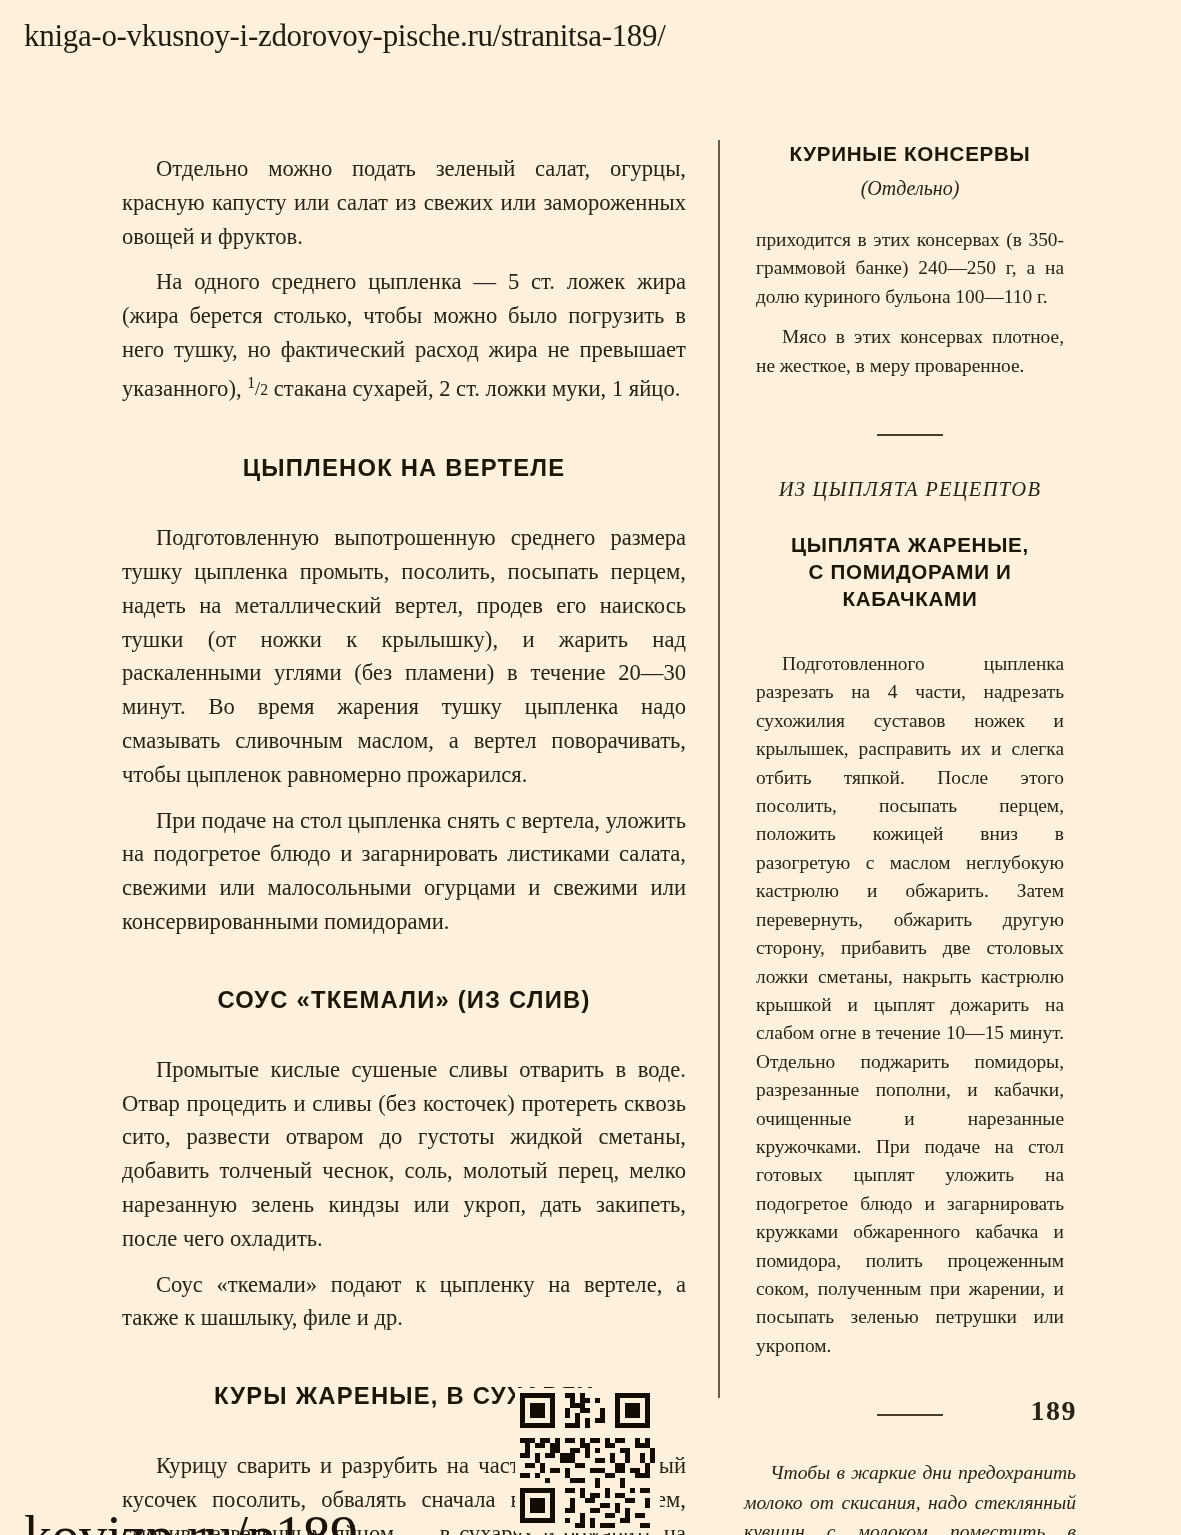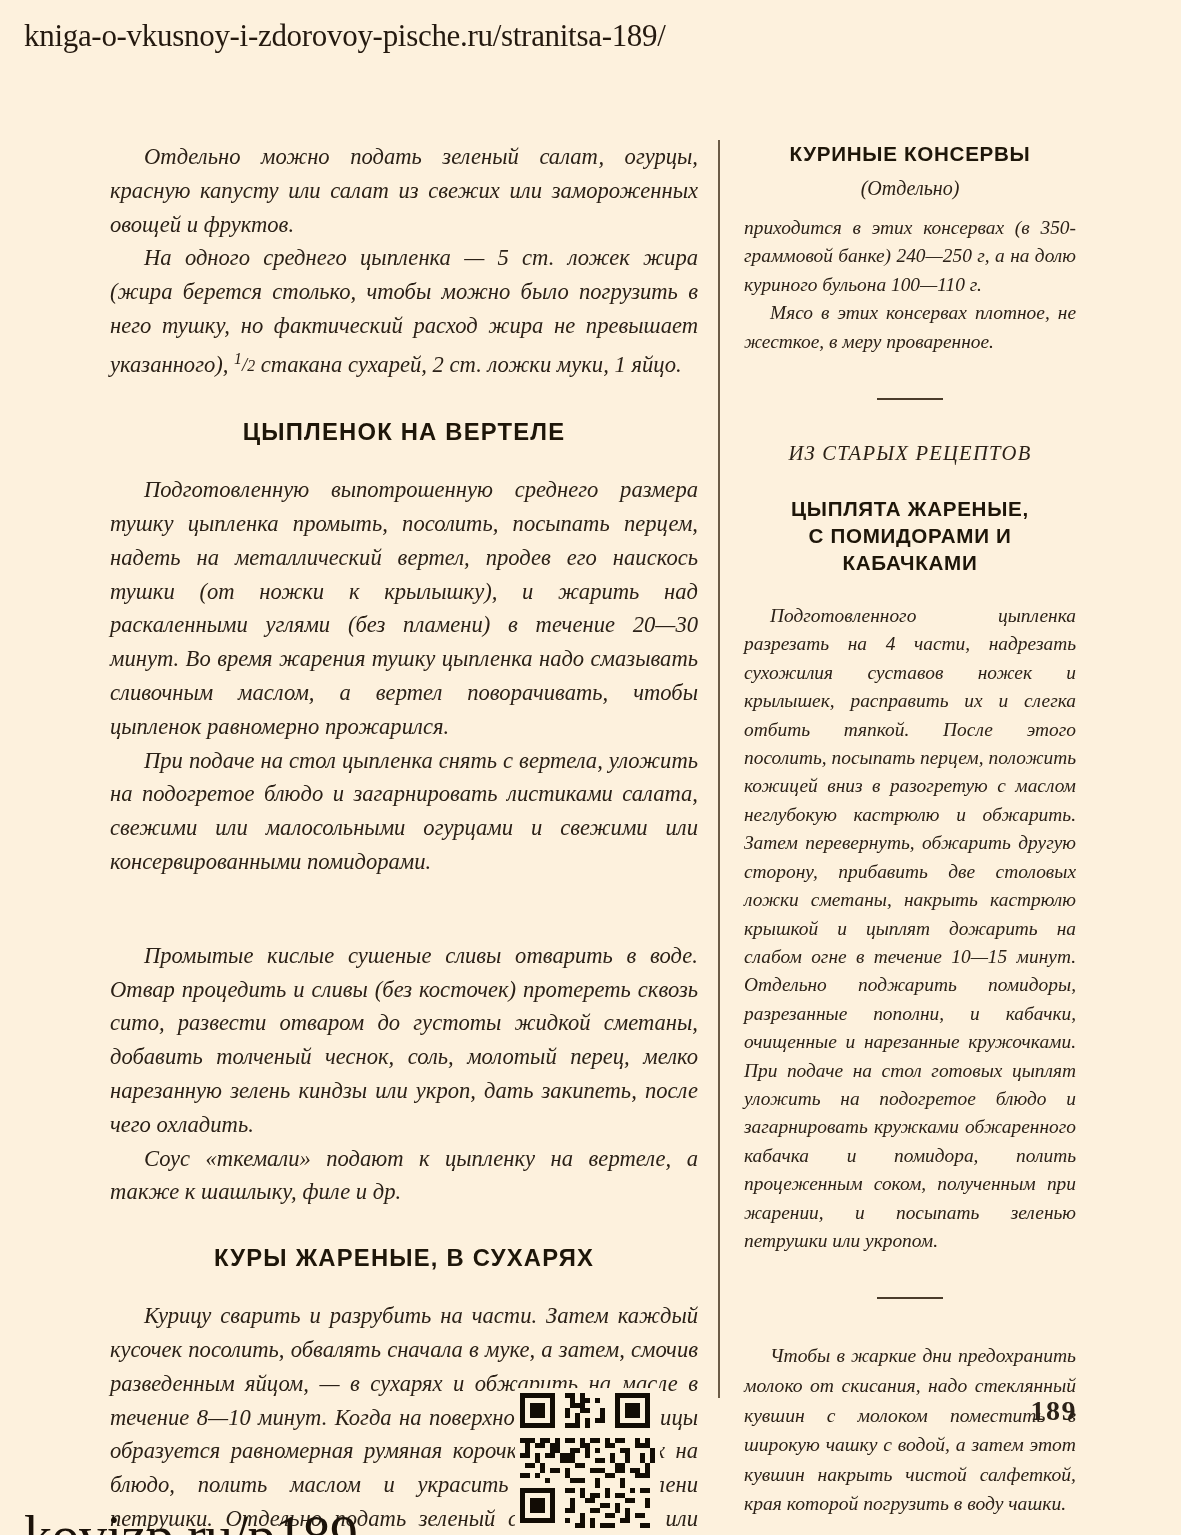--- a/index.html
+++ b/index.html
@@ -55,28 +55,27 @@
 
   .col-right {
     position: absolute;
     left: 744px;
     top: 8px;
     width: 332px;
   }
 
   
   p.body {
-    margin: 0;
+    margin: 12px;
     text-indent: 34px;
     text-align: justify;
     font-size: 22.4px;
     line-height: 33.5px;
     color: #2b2117;
     hyphens: none;
-    font-style: italic;
   }
   .col-left p.body {
     font-size: 22.6px;
     line-height: 33.8px;
   }
   .col-right p.body {
     font-size: 19.4px;
     line-height: 28.4px;
     text-indent: 26px;
   }
@@ -200,20 +199,21 @@
     <p class="body">На одного среднего цыпленка — 5 ст. ложек жира (жира берется столько, чтобы можно было погрузить в него тушку, но фактический расход жира не превышает указанного), <span class="frac"><sup>1</sup>/<sub>2</sub></span> стакана сухарей, 2 ст. ложки муки, 1 яйцо.</p>
 
     <div class="sp-34"></div>
     <h2 class="recipe-title">ЦЫПЛЕНОК НА ВЕРТЕЛЕ</h2>
     <div class="sp-26"></div>
 
     <p class="body">Подготовленную выпотрошенную среднего размера тушку цыпленка промыть, посолить, посыпать перцем, надеть на металлический вертел, продев его наискось тушки (от ножки к крылышку), и жарить над раскаленными углями (без пламени) в течение 20—30 минут. Во время жарения тушку цыпленка надо смазывать сливочным маслом, а вертел поворачивать, чтобы цыпленок равномерно прожарился.</p>
     <p class="body">При подаче на стол цыпленка снять с вертела, уложить на подогретое блюдо и загарнировать листиками салата, свежими или малосольными огурцами и свежими или консервированными помидорами.</p>
 
     <div class="sp-34"></div>
+    <h2 class="recipe-title spaced-caps">СОУС «ТКЕМАЛИ» (ИЗ СЛИВ)</h2>
     <div class="sp-26"></div>
 
     <p class="body">Промытые кислые сушеные сливы отварить в воде. Отвар процедить и сливы (без косточек) протереть сквозь сито, развести отваром до густоты жидкой сметаны, добавить толченый чеснок, соль, молотый перец, мелко нарезанную зелень киндзы или укроп, дать закипеть, после чего охладить.</p>
     <p class="body">Соус «ткемали» подают к цыпленку на вертеле, а также к шашлыку, филе и др.</p>
 
     <div class="sp-34"></div>
     <h2 class="recipe-title spaced-caps">КУРЫ ЖАРЕНЫЕ, В СУХАРЯХ</h2>
     <div class="sp-26"></div>
 
     <p class="body">Курицу сварить и разрубить на части. Затем каждый кусочек посолить, обвалять сначала в муке, а затем, смочив разведенным яйцом, — в сухарях и обжарить на масле в течение 8—10 минут. Когда на поверхности кусков курицы образуется равномерная румяная корочка, уложить их на блюдо, полить маслом и украсить ветками зелени петрушки. Отдельно подать зеленый салат, огурцы или салат из овощей и ломтики лимона.</p>
@@ -229,21 +229,21 @@
     <p class="cont-note">(Отдельно)</p>
     <div class="sp-14"></div>
 
     <p class="body noindent">приходится в этих консервах (в 350-граммовой банке) 240—250 г, а на долю куриного бульона 100—110 г.</p>
     <p class="body">Мясо в этих консервах плотное, не жесткое, в меру проваренное.</p>
 
     <div class="sp-42"></div>
     <div class="rule"></div>
     <div class="sp-42"></div>
 
-    <p class="section-label">ИЗ СТАРЫХ РЕЦЕПТОВ</p>
+    <p class="section-label">ИЗ ЦЫПЛЯТА РЕЦЕПТОВ</p>
 
     <div class="sp-30"></div>
     <h2 class="recipe-title"><span>ЦЫПЛЯТА ЖАРЕНЫЕ,</span><br><span>С ПОМИДОРАМИ И КАБАЧКАМИ</span></h2>
     <div class="sp-26"></div>
 
     <p class="body">Подготовленного цыпленка разрезать на 4 части, надрезать сухожилия суставов ножек и крылышек, расправить их и слегка отбить тяпкой. После этого посолить, посыпать перцем, положить кожицей вниз в разогретую с маслом неглубокую кастрюлю и обжарить. Затем перевернуть, обжарить другую сторону, прибавить две столовых ложки сметаны, накрыть кастрюлю крышкой и цыплят дожарить на слабом огне в течение 10—15 минут. Отдельно поджарить помидоры, разрезанные пополни, и кабачки, очищенные и нарезанные кружочками. При подаче на стол готовых цыплят уложить на подогретое блюдо и загарнировать кружками обжаренного кабачка и помидора, полить процеженным соком, полученным при жарении, и посыпать зеленью петрушки или укропом.</p>
 
     <div class="sp-42"></div>
     <div class="rule"></div>
     <div class="sp-42"></div>

